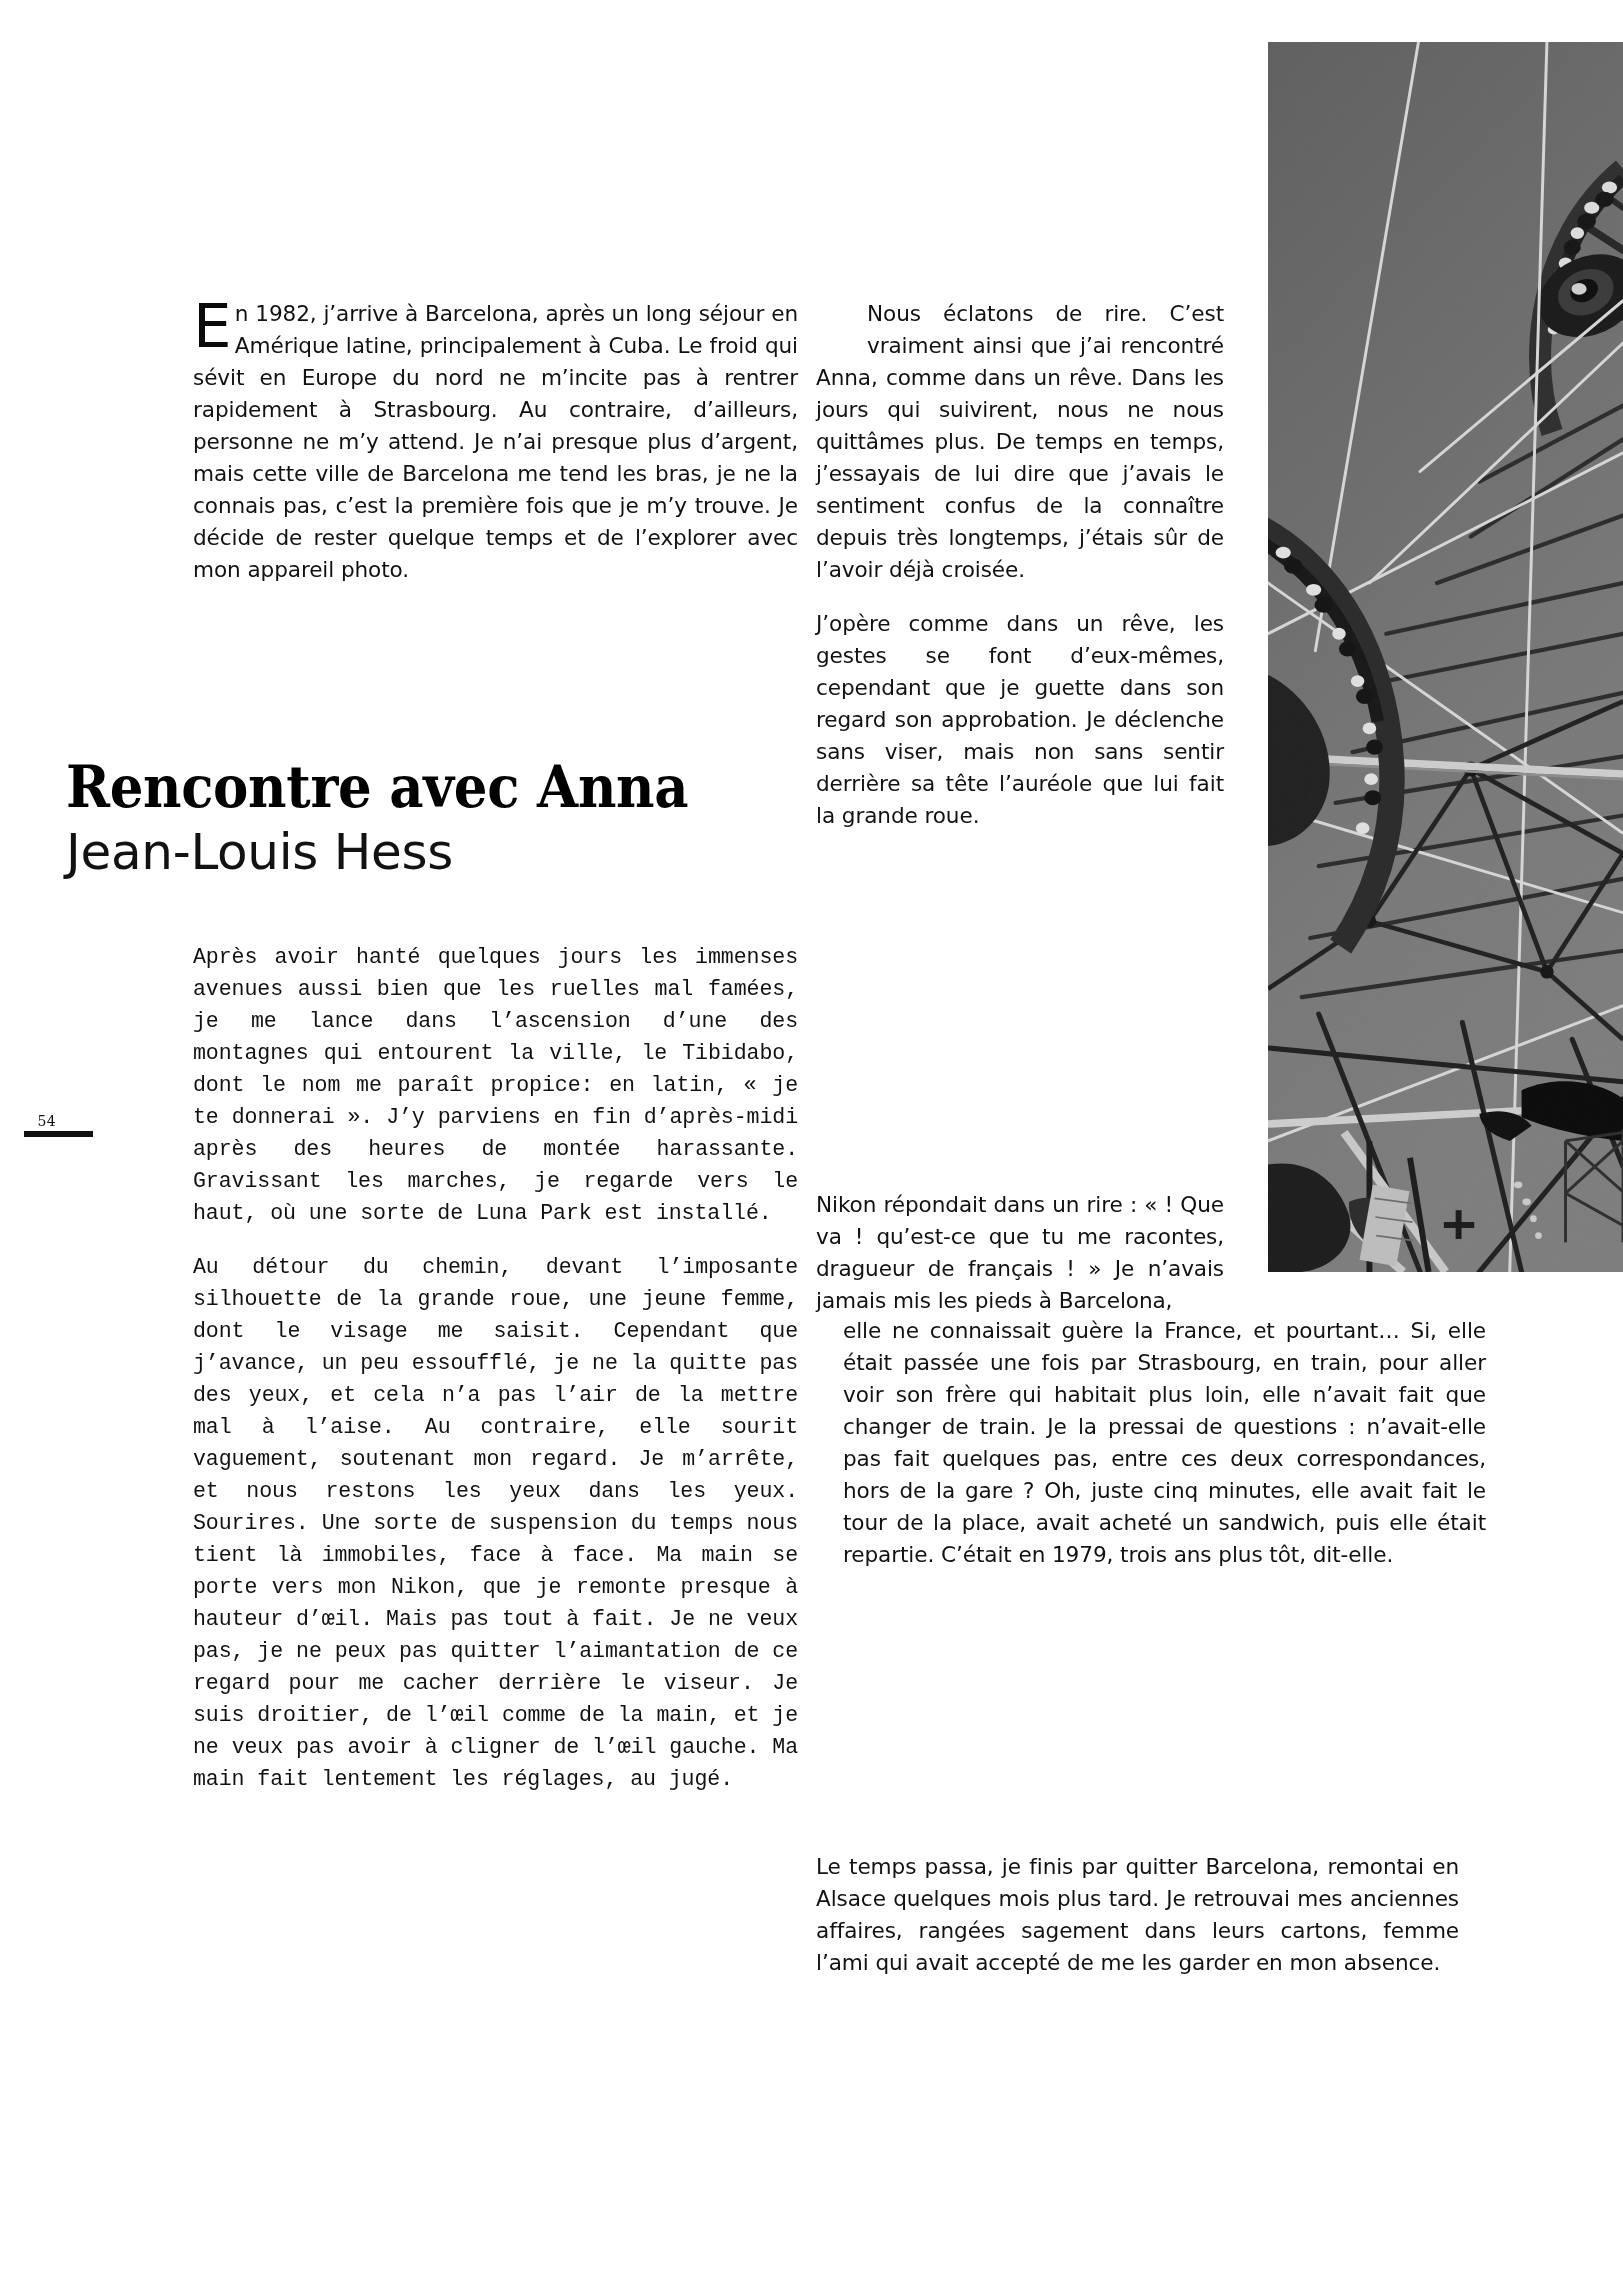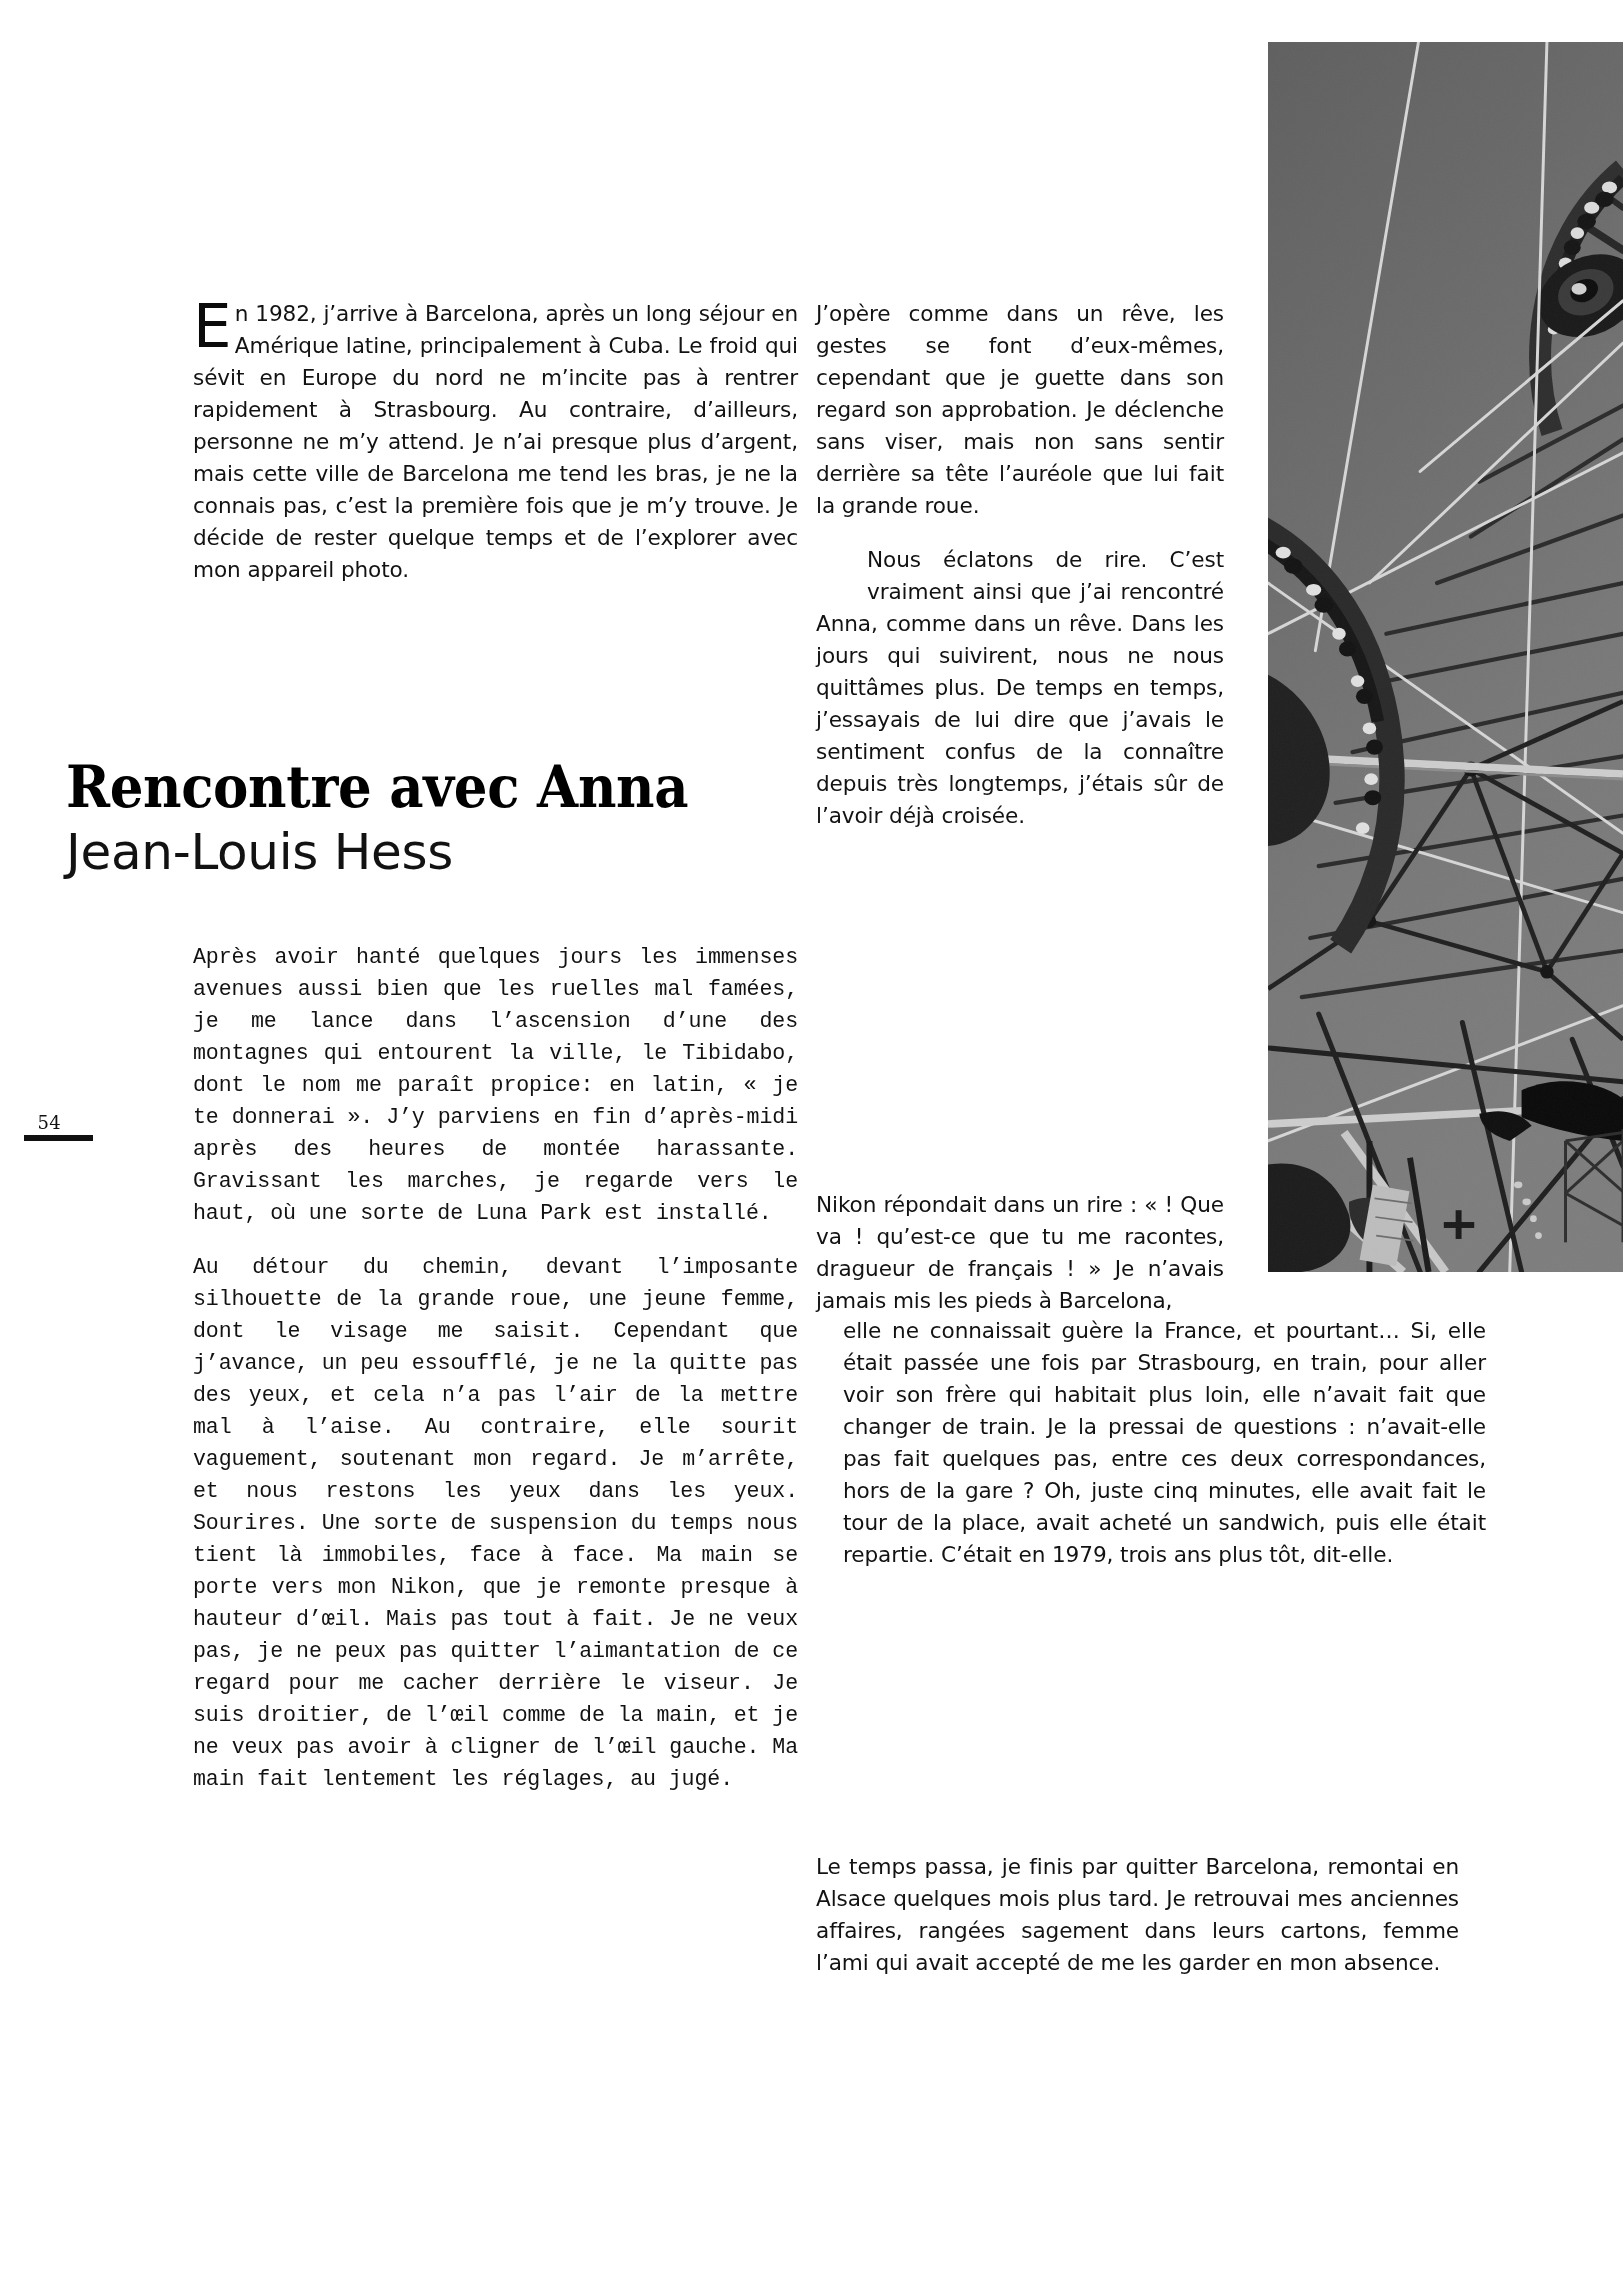--- a/index.html
+++ b/index.html
@@ -18,21 +18,21 @@
 
   
   .folio {
     position: absolute;
     left: 24px;
     top: 1114px;
     width: 101px;
   }
   .folio-num {
     font-family: "DejaVu Serif", serif;
-    font-size: 18px;
+    font-size: 14px;
     line-height: 1;
     letter-spacing: 0.4px;
     color: #111;
     padding-left: 13.5px;
   }
   .folio-rule {
     margin-top: 3.4px;
     width: 69px;
     height: 6px;
     background: #111;
@@ -348,22 +348,22 @@
   <div class="headline">Rencontre avec Anna</div>
   <div class="byline">Jean-Louis Hess</div>
 </div>
 
 <div class="col col-left-body">
   <p>Après avoir hanté quelques jours les immenses avenues aussi bien que les ruelles mal famées, je me lance dans l’ascension d’une des montagnes qui entourent la ville, le Tibidabo, dont le nom me paraît propice: en latin, « je te donnerai ». J’y parviens en fin d’après-midi après des heures de montée harassante. Gravissant les marches, je regarde vers le haut, où une sorte de Luna Park est installé.</p>
   <p>Au détour du chemin, devant l’imposante silhouette de la grande roue, une jeune femme, dont le visage me saisit. Cependant que j’avance, un peu essoufflé, je ne la quitte pas des yeux, et cela n’a pas l’air de la mettre mal à l’aise. Au contraire, elle sourit vaguement, soutenant mon regard. Je m’arrête, et nous restons les yeux dans les yeux. Sourires. Une sorte de suspension du temps nous tient là immobiles, face à face. Ma main se porte vers mon Nikon, que je remonte presque à hauteur d’œil. Mais pas tout à fait. Je ne veux pas, je ne peux pas quitter l’aimantation de ce regard pour me cacher derrière le viseur. Je suis droitier, de l’œil comme de la main, et je ne veux pas avoir à cligner de l’œil gauche. Ma main fait lentement les réglages, au jugé.</p>
 </div>
 
 <div class="col col-right-top">
+  <p><span class="wrap-spacer"></span><span>Nous éclatons de rire. C’est vraiment ainsi que j’ai rencontré Anna, comme dans un rêve. Dans les jours qui suivirent, nous ne nous quittâmes plus. De temps en temps, j’essayais de lui dire que j’avais le sentiment confus de la connaître depuis très longtemps, j’étais sûr de l’avoir déjà croisée.</span></p>
   <p>J’opère comme dans un rêve, les gestes se font d’eux-mêmes, cependant que je guette dans son regard son approbation. Je déclenche sans viser, mais non sans sentir derrière sa tête l’auréole que lui fait la grande roue.</p>
-  <p><span class="wrap-spacer"></span><span>Nous éclatons de rire. C’est vraiment ainsi que j’ai rencontré Anna, comme dans un rêve. Dans les jours qui suivirent, nous ne nous quittâmes plus. De temps en temps, j’essayais de lui dire que j’avais le sentiment confus de la connaître depuis très longtemps, j’étais sûr de l’avoir déjà croisée.</span></p>
 </div>
 
 <div class="col col-right-mid">
   <p>Nikon répondait dans un rire : « ! Que va ! qu’est-ce que tu me racontes, dragueur de français ! » Je n’avais jamais mis les pieds à Barcelona,</p>
 </div>
 
 <div class="col col-right-wide">
   <p>elle ne connaissait guère la France, et pourtant… Si, elle était passée une fois par Strasbourg, en train, pour aller voir son frère qui habitait plus loin, elle n’avait fait que changer de train. Je la pressai de questions : n’avait-elle pas fait quelques pas, entre ces deux correspondances, hors de la gare ? Oh, juste cinq minutes, elle avait fait le tour de la place, avait acheté un sandwich, puis elle était repartie. C’était en 1979, trois ans plus tôt, dit-elle.</p>
 </div>
 

